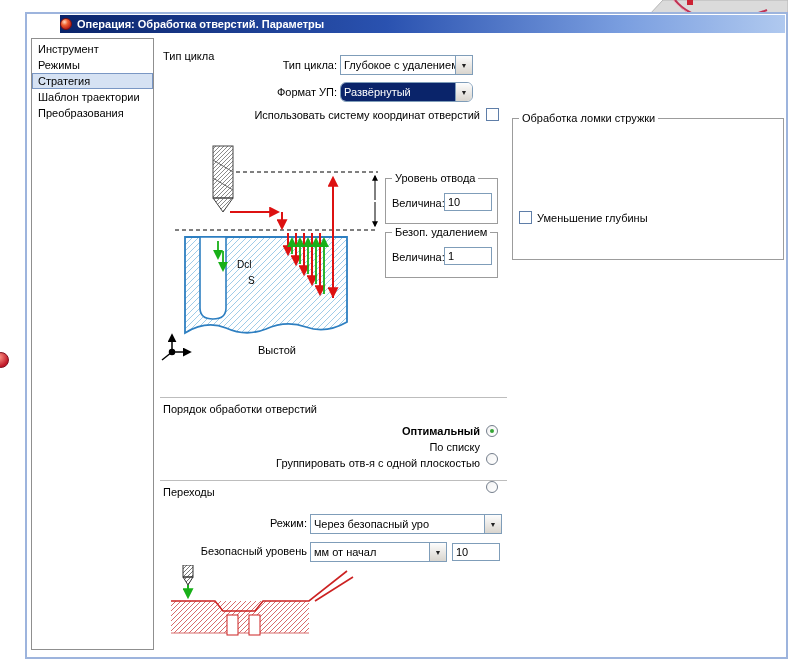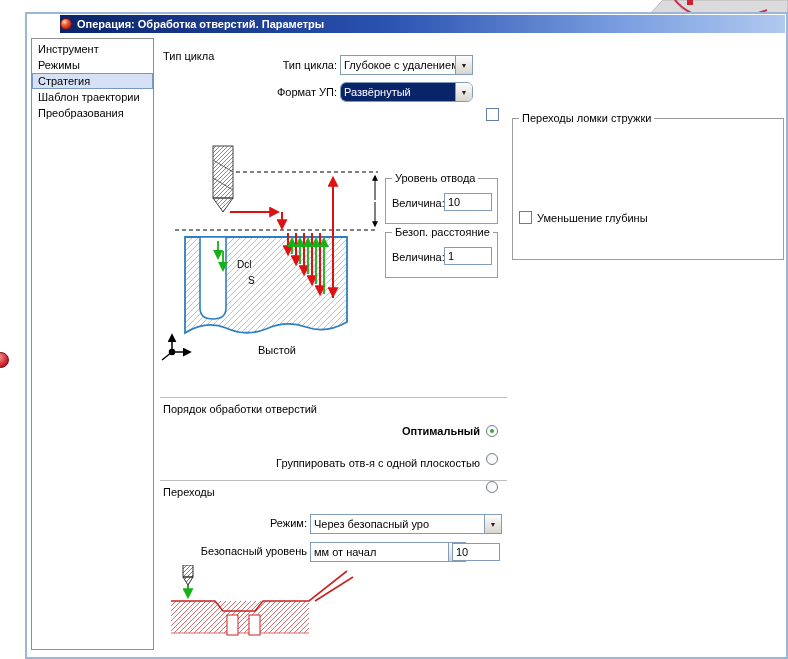--- a/index.html
+++ b/index.html
@@ -94,20 +94,21 @@
     <span class="txt">Глубокое с удалением стру</span>
     <span class="btn">▼</span>
   </div>
 
   <div class="abs rlabel" style="left:130px; top:72px; width:180px;">Формат УП:</div>
   <div class="abs combo" style="left:313px; top:68px; width:133px; height:20px;border-radius:6px;">
     <span class="txt on">Развёрнутый</span>
     <span class="btn">▼</span>
   </div>
 
+  <div class="abs rlabel" style="left:150px; top:95px; width:303px;">Использовать систему координат отверстий</div>
   <div class="abs checkbox" style="left:459px; top:94px;"></div>
 
   <svg class="abs" style="left:133px; top:124px;" width="222" height="232" viewBox="0 0 222 232">
     <defs>
       <pattern id="hb" width="6" height="6" patternUnits="userSpaceOnUse">
         <path d="M0,6 L6,0" stroke="#9fcce8" stroke-width="1"></path>
       </pattern>
       <pattern id="hg" width="4" height="4" patternUnits="userSpaceOnUse">
         <path d="M0,4 L4,0" stroke="#8a8a8a" stroke-width="1"></path>
       </pattern>
@@ -167,47 +168,48 @@
     </g>
   </svg>
 
   <div class="abs groupbox" style="left:358px; top:164px; width:113px; height:46px;">
     <span class="gb-label">Уровень отвода</span>
     <div class="abs lbl" style="left:6px; top:18px;">Величина:</div>
     <div class="abs tinput" style="left:58px; top:14px; width:48px; height:18px;">10</div>
   </div>
 
   <div class="abs groupbox" style="left:358px; top:218px; width:113px; height:46px;">
-    <span class="gb-label">Безоп. расстояние</span>
+    <span class="gb-label">Безоп. удалением</span>
     <div class="abs lbl" style="left:6px; top:18px;">Величина:</div>
     <div class="abs tinput" style="left:58px; top:14px; width:48px; height:18px;">1</div>
   </div>
 
   <div class="abs sep" style="left:133px; top:383px; width:347px;"></div>
   <div class="abs lbl" style="left:136px; top:389px;">Порядок обработки отверстий</div>
 
   <div class="abs rlabel" style="left:150px; top:411px; width:303px;font-weight:bold;">Оптимальный</div>
   <div class="abs radio on" style="left:459px; top:411px;"></div>
 
+  <div class="abs rlabel" style="left:150px; top:427px; width:303px;">По списку</div>
   <div class="abs radio" style="left:459px; top:427px;"></div>
 
   <div class="abs rlabel" style="left:150px; top:443px; width:303px;">Группировать отв-я с одной плоскостью</div>
   <div class="abs radio" style="left:459px; top:443px;"></div>
 
   <div class="abs sep" style="left:133px; top:466px; width:347px;"></div>
   <div class="abs lbl" style="left:136px; top:472px;">Переходы</div>
 
   <div class="abs rlabel" style="left:150px; top:503px; width:130px;">Режим:</div>
   <div class="abs combo" style="left:283px; top:500px; width:192px; height:20px;">
     <span class="txt">Через безопасный уро</span>
     <span class="btn">▼</span>
   </div>
 
   <div class="abs rlabel" style="left:150px; top:531px; width:130px;">Безопасный уровень</div>
-  <div class="abs combo" style="left:283px; top:528px; width:156px; height:20px;">
+  <div class="abs combo" style="left:283px; top:528px; width:137px; height:20px;">
     <span class="txt">мм от начал</span>
     <span class="btn">▼</span>
   </div>
   <div class="abs tinput" style="left:425px; top:529px; width:48px; height:18px;">10</div>
 
   <svg class="abs" style="left:140px; top:551px;" width="210" height="92" viewBox="0 0 210 92">
     <defs>
       <pattern id="hr" width="5" height="5" patternUnits="userSpaceOnUse">
         <path d="M0,5 L5,0" stroke="#d86a6a" stroke-width="1"></path>
       </pattern>
@@ -223,18 +225,18 @@
     <path d="M21,20 V32" stroke="#18b018" stroke-width="2" fill="none" marker-end="url(#mg2)"></path>
     <path d="M4,36 H142 V68 H4 Z" fill="url(#hr)"></path>
     <path d="M4,68 H142" stroke="#d86a6a" stroke-width="1"></path>
     <rect x="60" y="50" width="11" height="20" fill="#fff" stroke="#cc2222"></rect>
     <rect x="82" y="50" width="11" height="20" fill="#fff" stroke="#cc2222"></rect>
     <path d="M4,36 H48 L56,46 H88 L96,36 H142 L180,6 M148,36 L186,12" stroke="#cc2222" stroke-width="1.6" fill="none"></path>
   </svg>
 
 
   <div class="abs groupbox" style="left:485px; top:104px; width:272px; height:142px;">
-    <span class="gb-label">Переходы ломки стружки</span>
+    <span class="gb-label">Обработка ломки стружки</span>
     <div class="abs checkbox" style="left:6px; top:92px;"></div>
     <div class="abs lbl" style="left:24px; top:93px;">Уменьшение глубины</div>
   </div>
 
 </div>
 
 </body></html>

